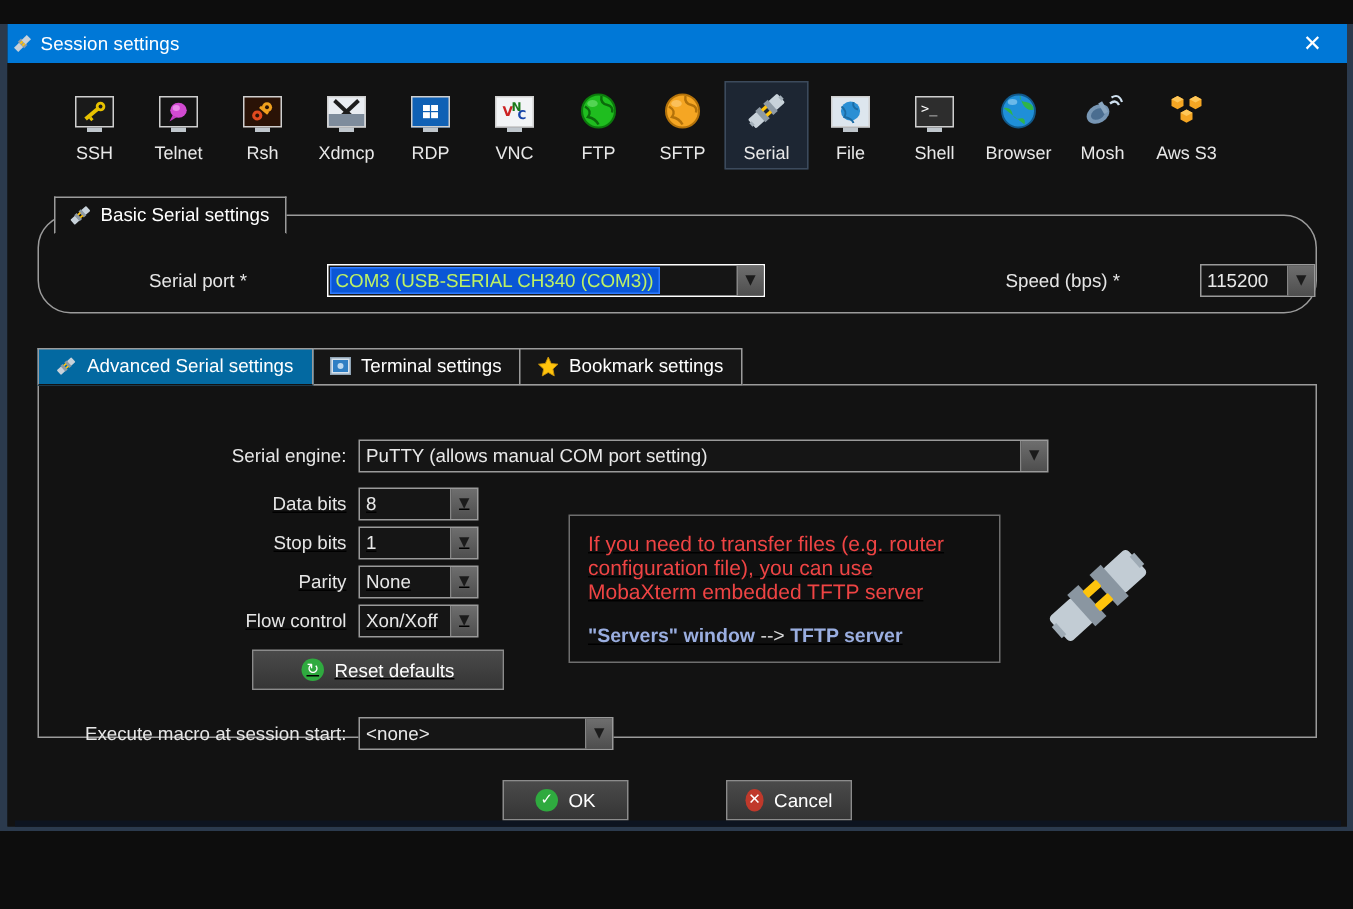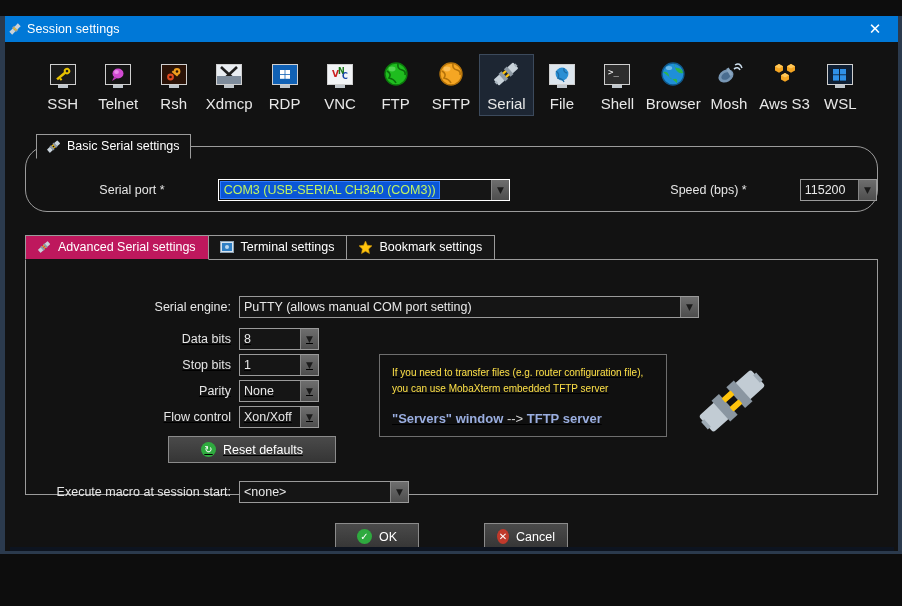--- a/index.html
+++ b/index.html
@@ -116,21 +116,21 @@
     border: 1px solid #3c4a5c;
   }
   .stype .ico {
     width: 32px; height: 30px;
     margin-bottom: 6px;
     display: flex; align-items: center; justify-content: center;
     position: relative;
   }
   .stype .lbl {
     color: #e8e8e8;
-    font-size: 15px;
+    font-size: 12px;
     white-space: nowrap;
     text-align: center;
   }
 
   
   .mon {
     width: 26px; height: 21px;
     border: 1px solid #cfcfcf;
     background: #1b2a3a;
     position: relative;
@@ -183,21 +183,21 @@
     align-items: center;
     padding: 4px 12px 5px 10px;
     font-size: 12.5px;
     color: #ffffff;
     border: 1px solid #9b9b9b;
     background: #161616;
     margin-right: -1px;
     height: 25px;
   }
   .tab.active {
-    background: #be185d;
+    background: #0369a1;
     border-bottom-color: #121212;
     position: relative;
     z-index: 3;
     margin-top: 42px;
   }
   .tab .t-ico {
     width: 16px; height: 16px;
     margin-right: 6px;
     display: flex; align-items: center; justify-content: center;
   }
@@ -281,22 +281,22 @@
     line-height: 1;
   }
 
   
   .infobox {
     border: 1px solid #6e6e6e;
     background: #101010;
     padding: 10px 12px;
   }
   .infobox .it {
-    color: #fde047;
-    font-size: 10px;
+    color: #ef4444;
+    font-size: 14px;
     line-height: 16px;
   }
   .infobox .il {
     margin-top: 14px;
     color: #9aaee0;
     font-size: 13px;
     font-weight: bold;
   }
   .infobox .il .sep {
     color: #d8d8d8;
@@ -537,33 +537,20 @@
             <path d="M20 3 L24 5.2 L24 9.6 L20 11.8 L16 9.6 L16 5.2 Z" fill="#f5a623"></path>
             <path d="M14 12 L18 14.2 L18 18.6 L14 20.8 L10 18.6 L10 14.2 Z" fill="#f5a623"></path>
             <path d="M8 3 L12 5.2 L8 7.4 L4 5.2 Z" fill="#ffc758"></path>
             <path d="M20 3 L24 5.2 L20 7.4 L16 5.2 Z" fill="#ffc758"></path>
             <path d="M14 12 L18 14.2 L14 16.4 L10 14.2 Z" fill="#ffc758"></path>
           </svg>
         </span>
         <span class="lbl">Aws S3</span>
       </div>
 
-      <div class="stype">
-        <span class="ico">
-          <span class="mon" style="background:#0f1f33;">
-            <svg width="24" height="19" viewBox="0 0 24 19" style="position:absolute;left:0;top:0;">
-              <rect x="5" y="4" width="6" height="5.4" fill="#2f90e8"></rect>
-              <rect x="12" y="4" width="6" height="5.4" fill="#2f90e8"></rect>
-              <rect x="5" y="10.2" width="6" height="5.4" fill="#2f90e8"></rect>
-              <rect x="12" y="10.2" width="6" height="5.4" fill="#2f90e8"></rect>
-            </svg>
-          </span>
-        </span>
-        <span class="lbl">WSL</span>
-      </div>
 
     </div>
 
     <div class="panel" style="margin-top:22px;height:66px;border-radius:22px;">
       <div class="panel-legend">
         <span class="lg-ico">
           <svg width="15" height="15" viewBox="0 0 15 15">
             <g transform="rotate(-42 7.5 7.5)">
               <rect x="0.5" y="5.4" width="4.4" height="4.4" rx="0.6" fill="#c8d2da"></rect>
               <rect x="4.5" y="4.8" width="2.2" height="5.4" fill="#8e9aa5"></rect>

